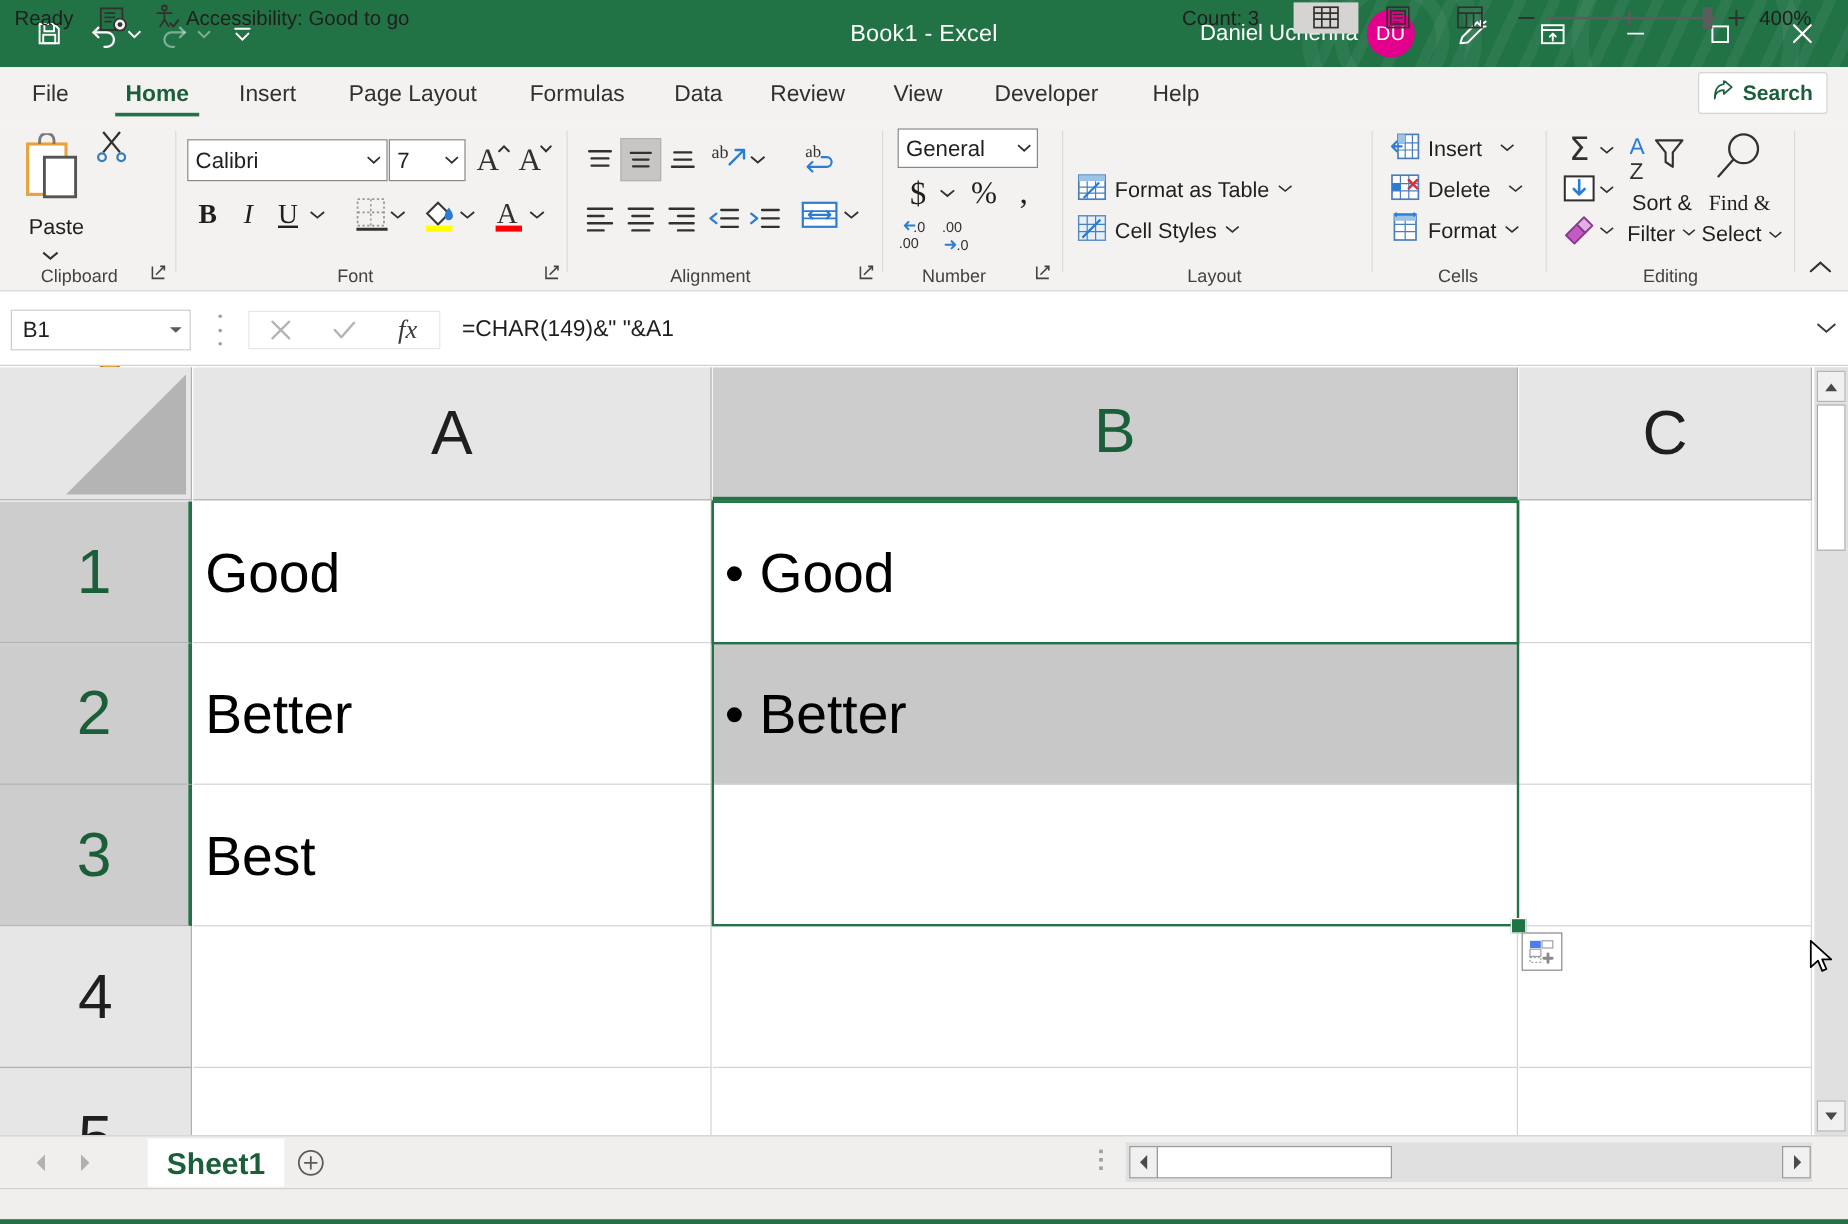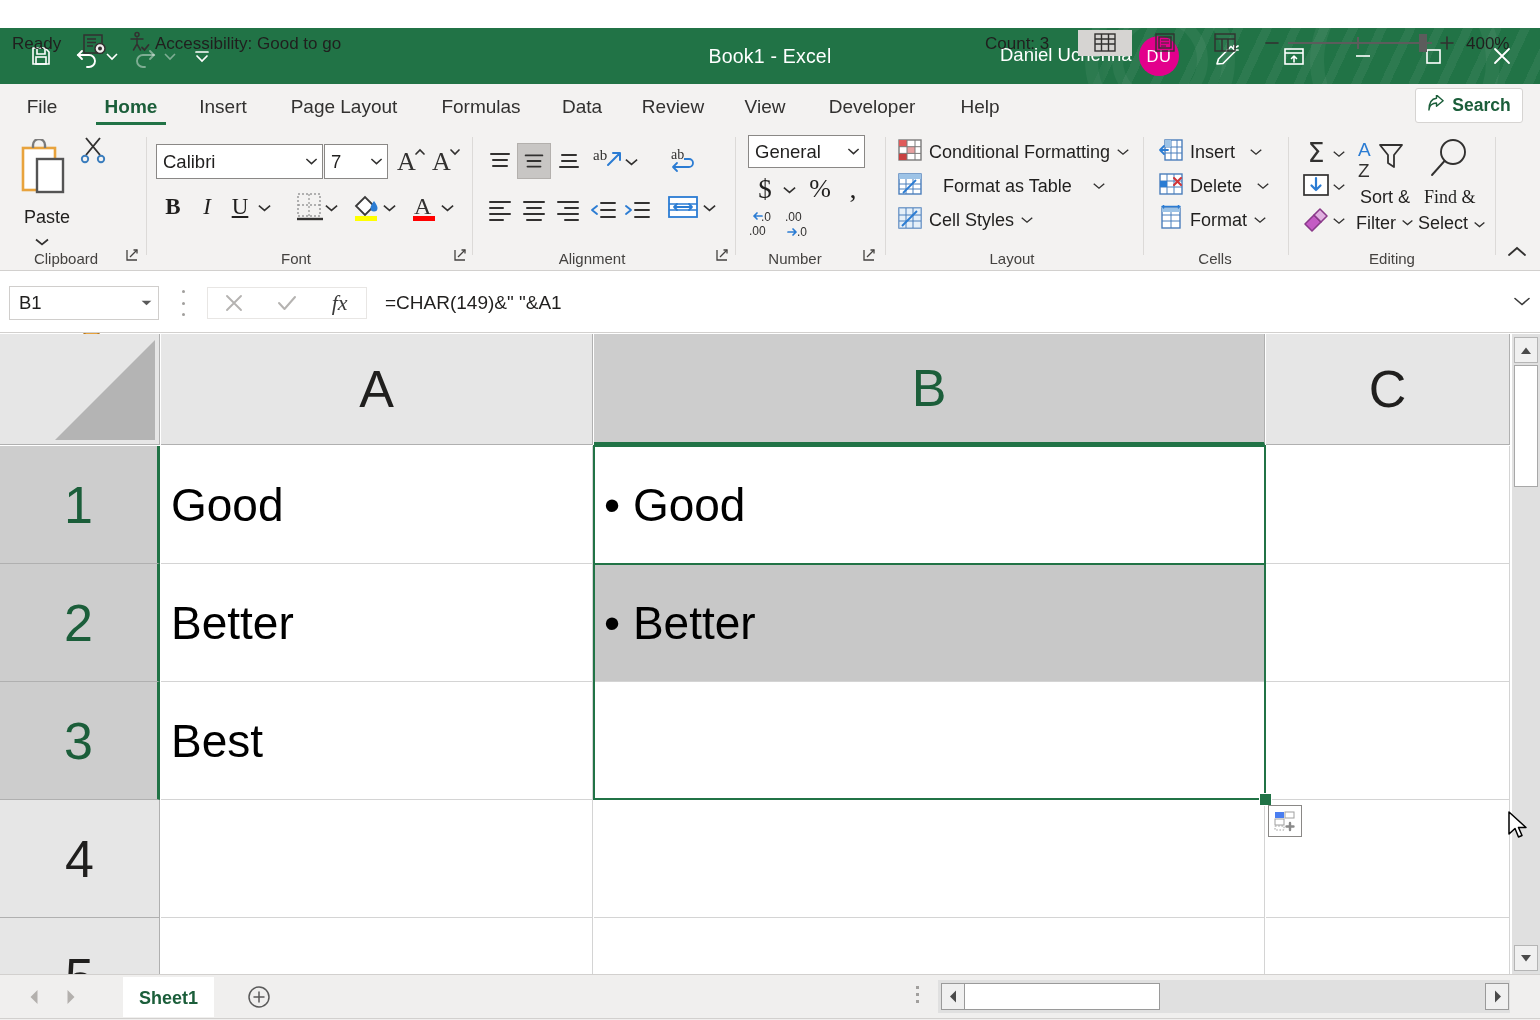--- a/index.html
+++ b/index.html
@@ -3,21 +3,21 @@
 <meta charset="utf-8">
 <title>Excel Recreation</title>
 <style>
   * { box-sizing: border-box; margin: 0; padding: 0; }
   html, body {
     width: 1540px; height: 1020px;
     font-family: "Liberation Sans", sans-serif;
     overflow: hidden;
     background: #ffffff;
   }
-  #app { position: relative; width: 1540px; height: 740px; margin-top: 28px; }
+  #app { position: relative; width: 1540px; height: 740px; }
 
   
   .titlebar {
     position: absolute; top: 0; left: 0; width: 1540px; height: 56px;
     background: #217346;
     overflow: hidden;
   }
   .tb-deco {
     position: absolute; inset: 0; pointer-events: none;
     background:
@@ -223,21 +223,21 @@
   }
   .split-dots { position: absolute; left: 916px; top: 958px; display: flex; flex-direction: column; gap: 4px; cursor: col-resize; }
   .split-dots i { width: 3px; height: 3px; background: #a19f9d; display: block; }
 
   
   .sheetbar { position: absolute; left: 0; top: 946px; width: 1540px; height: 44px; background: #f0efee; border-top: 1px solid #d2d0ce; }
   .nav-arrow { position: absolute; top: 956px; width: 28px; height: 26px; display: flex; align-items: center; justify-content: center; cursor: default; }
   .sheet-tab {
     position: absolute; left: 123px; top: 949px; height: 40px; padding: 11px 16px;
     background: #ffffff; display: flex; align-items: center; justify-content: center;
-    font-size: 18px; font-weight: bold; color: #1b5e3a; cursor: default;
+    font-size: 25px; font-weight: bold; color: #1b5e3a; cursor: default;
     border-top: 2px solid #ffffff;
   }
   .add-sheet {
     position: absolute; left: 243px; top: 953px; width: 32px; height: 32px;
     display: flex; align-items: center; justify-content: center; cursor: default;
   }
 
   
   .statusbar {
     position: absolute; left: 0; top: 990px; width: 1540px; height: 30px;
@@ -617,38 +617,21 @@
     <div class="grp-label" style="left:740px;width:110px;">Number</div>
     <div class="dlg-launch" style="left:861px;">
       <svg width="16" height="16" viewBox="0 0 16 16" fill="none" stroke="#444240" stroke-width="1.3">
         <path d="M3 3v10h10"></path>
           <path d="M13 3L6 10"></path>
           <path d="M9.5 3H13v3.5"></path>
       </svg>
     </div>
     <div class="grp-div" style="left:885px;"></div>
 
-    <div class="ri" style="left:897px;top:7px;height:32px;display:flex;align-items:center;gap:6px;">
-      <span>
-        <svg width="26" height="26" viewBox="0 0 26 26" fill="none">
-          <rect x="2" y="3" width="22" height="20" fill="#ffffff" stroke="#7a7a7a" stroke-width="1.4"></rect>
-          <rect x="2" y="3" width="8" height="6.7" fill="#e05b5b"></rect>
-          <rect x="10" y="9.7" width="8" height="6.7" fill="#e8a0a0"></rect>
-          <rect x="2" y="16.4" width="8" height="6.6" fill="#c94040"></rect>
-          <path d="M10 3v20M18 3v20M2 9.7h22M2 16.4h22" stroke="#7a7a7a" stroke-width="1"></path>
-        </svg>
-      </span>
-      <span class="ri-txt">Conditional Formatting</span>
-      <span>
-        <svg width="14" height="10" viewBox="0 0 16 10" fill="none" stroke="#323130" stroke-width="1.6">
-            <path d="M2 2.5l6 5 6-5"></path>
-          </svg>
-      </span>
-    </div>
-    <div class="ri" style="left:897px;top:41px;height:32px;display:flex;align-items:center;gap:20px;">
+    <div class="ri" style="left:897px;top:41px;height:32px;display:flex;align-items:center;gap:6px;">
       <span>
         <svg width="26" height="26" viewBox="0 0 26 26" fill="none">
           <rect x="2" y="3" width="22" height="20" fill="#ffffff" stroke="#4a7ebb" stroke-width="1.4"></rect>
           <rect x="2" y="3" width="22" height="5" fill="#9dc3e6"></rect>
           <path d="M2 13h22M2 18h22M9 8v15M16 8v15" stroke="#4a7ebb" stroke-width="1"></path>
           <path d="M6 22l13-13" stroke="#2b7cd3" stroke-width="1.8"></path>
         </svg>
       </span>
       <span class="ri-txt">Format as Table</span>
       <span>

